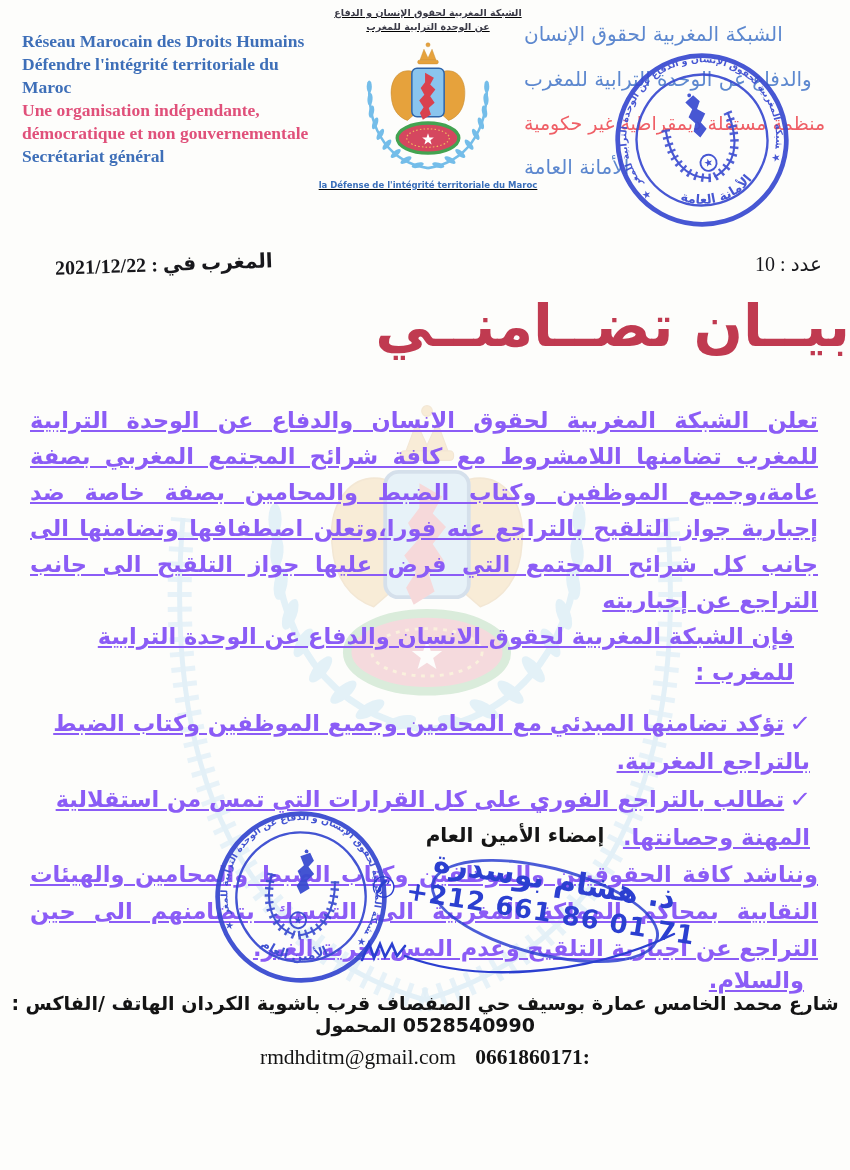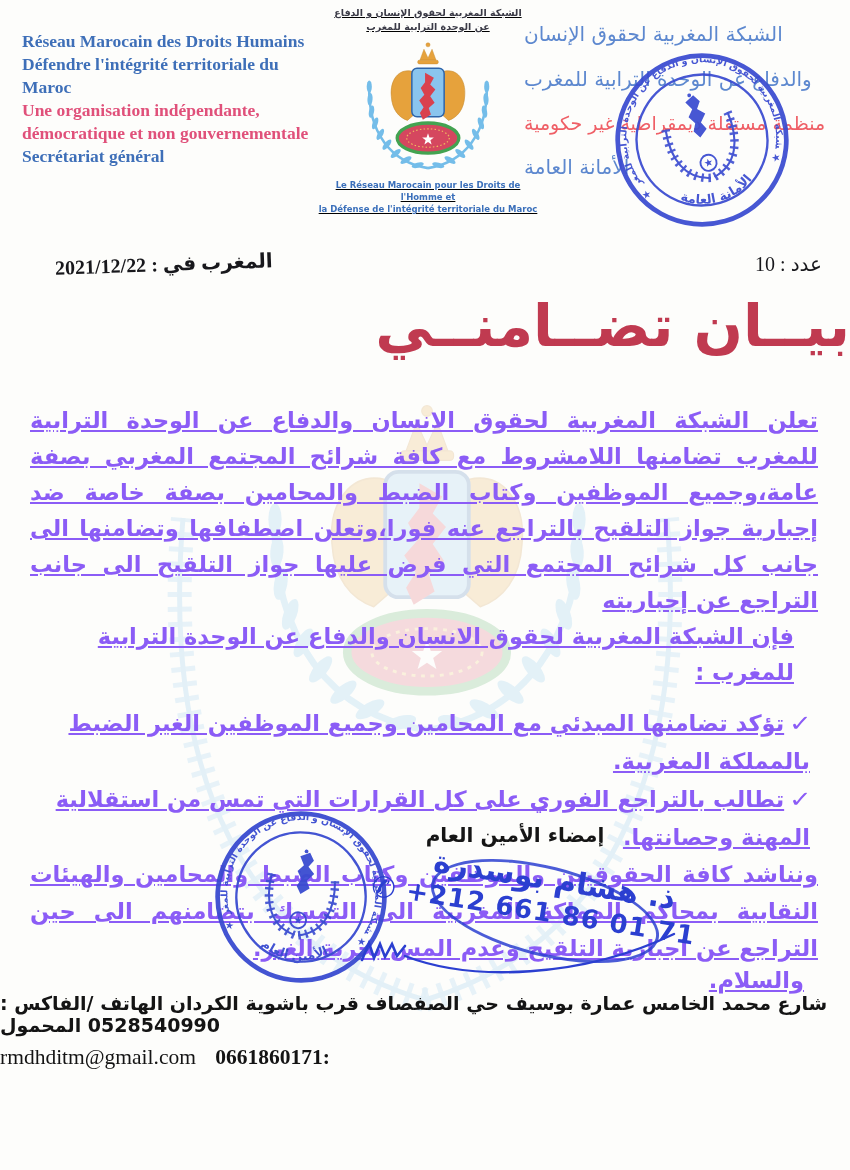--- a/index.html
+++ b/index.html
@@ -73,21 +73,21 @@
   .sig-name{font-size:30px; font-weight:bold; direction:rtl; text-align:center; letter-spacing:1px;}
   .sig-phone{font-size:26px; font-weight:bold; white-space:nowrap; margin-top:0px; text-align:left; letter-spacing:1px;}
   .phone-glyph{font-size:29px; vertical-align:-2px;}
   .sig-oval{
     position:absolute; left:428px; top:866px; width:228px; height:84px;
     border:3px solid rgba(43,63,208,.85); border-radius:50%;
     transform:rotate(14deg);
   }
   .sig-scribble{position:absolute; left:352px; top:916px; width:340px; height:72px;}
   
-  .footer{position:absolute; left:0; right:0; top:992px; text-align:left; color:#141414;}
+  .footer{position:absolute; left:0; right:0; top:992px; text-align:center; color:#141414;}
   .footer-address{
     direction:rtl; font-size:19px; font-weight:bold;
     font-family:"DejaVu Sans", sans-serif;
   }
   .footer-contact{
     margin-top:9px; font-size:21.5px;
     font-family:"Liberation Serif","DejaVu Sans",serif;
   }
   .footer-email{font-weight:normal;}
   .footer-mobile{font-weight:bold; margin-left:14px;}
@@ -155,21 +155,20 @@
 
   <div class="hdr-center">
     <div class="logo-ar">
       <div>الشبكة المغربية لحقوق الإنسان و الدفاع</div>
       <div>عن الوحدة الترابية للمغرب</div>
     </div>
     <svg width="204" height="138" viewBox="0 0 220 188">
       <use href="#emblem" transform="translate(0,2)"></use>
     </svg>
     <div class="logo-fr">
-      <div>Le Réseau Marocain pour les Droits de l'Homme et</div>
       <div>la Défense de l'intégrité territoriale du Maroc</div>
     </div>
   </div>
 
   <div class="hdr-right">
     <div class="ar-blue">الشبكة المغربية لحقوق  الإنسان</div>
     <div class="ar-blue">والدفاع عن الوحدة الترابية للمغرب</div>
     <div class="ar-red">منظمة مستقلة ديمقراطية غير حكومية</div>
     <div class="ar-blue">الأمانة العامة</div>
   </div>
@@ -202,21 +201,21 @@
   <div class="meta-number">عدد : 10</div>
   <div class="meta-date">المغرب في : 2021/12/22</div>
 
   <h1 class="doc-title">بيــان تضــامنــي</h1>
 
   <div class="body-text">
     <p class="p1">تعلن الشبكة المغربية لحقوق الانسان والدفاع عن الوحدة الترابية للمغرب تضامنها اللامشروط مع كافة شرائح المجتمع المغربي بصفة عامة،وجميع الموظفين وكتاب الضبط والمحامين بصفة خاصة ضد إجبارية جواز التلقيح بالتراجع عنه فورا،وتعلن اصطفافها وتضامنها الى جانب كل شرائح المجتمع التي فرض عليها جواز التلقيح الى جانب التراجع عن إجباريته</p>
     <p class="p2">فإن الشبكة المغربية لحقوق الانسان والدفاع عن الوحدة الترابية للمغرب :</p>
     <ul class="demands">
       <li>
-        <span class="check">✓</span><span>تؤكد تضامنها المبدئي مع المحامين وجميع الموظفين الغير الضبط  بالمملكة المغربية.</span>
+        <span class="check">✓</span><span>تؤكد تضامنها المبدئي مع المحامين وجميع الموظفين وكتاب الضبط  بالتراجع المغربية.</span>
       </li>
       <li>
         <span class="check">✓</span><span>تطالب بالتراجع الفوري على كل القرارات التي تمس من استقلالية المهنة وحصانتها.</span>
       </li>
     </ul>
     <p class="p3">ونناشد كافة الحقوقيين والموظفين وكتاب الضبط والمحامين  والهيئات النقابية بمحاكم المملكة المغربية الى التمسك بتضامنهم الى حين التراجع عن اجبارية التلقيح وعدم المس بحرية الغير.</p>
     <p class="closing">والسلام.</p>
   </div>
 
   <div class="sig-center">

